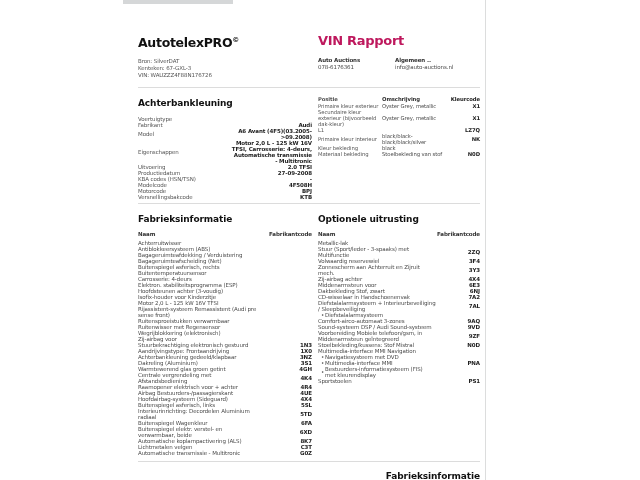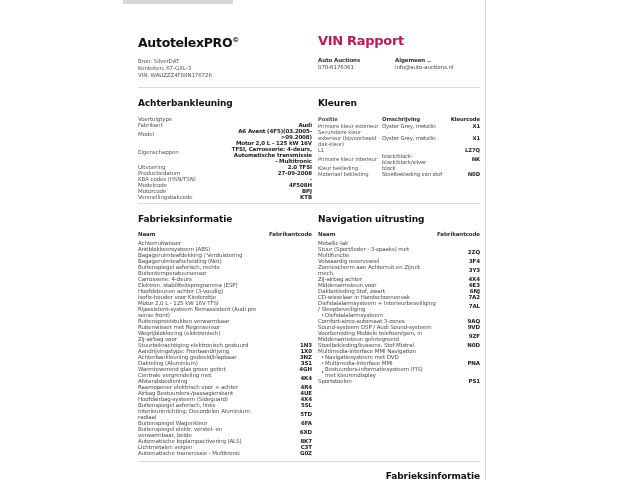--- a/index.html
+++ b/index.html
@@ -131,21 +131,20 @@
               <span class="vlabel">Motorcode</span>
               <span class="vvalue">BPJ</span>
             </div>
             <div class="vrow">
               <span class="vlabel">Versnellingsbakcode</span>
               <span class="vvalue">KTB</span>
             </div>
           </div>
       </section>
       <section class="col-r colors">
-        <h2>Kleuren</h2>
         <div class="chead">
           <span class="cpos">Positie</span>
           <span class="cdesc">Omschrijving</span>
           <span class="ccode">Kleurcode</span>
         </div>
         <div class="crows">
             <div class="crow">
               <span class="cpos">Primaire kleur exterieur</span>
               <span class="cdesc">Oyster Grey, metallic</span>
               <span class="ccode">X1</span>
@@ -320,21 +319,21 @@
               <span class="iname">Lichtmetalen velgen</span>
               <span class="icode">C3T</span>
             </div>
             <div class="irow">
               <span class="iname">Automatische transmissie - Multitronic</span>
               <span class="icode">G0Z</span>
             </div>
           </div>
       </section>
       <section class="col-r">
-        <h2>Navigation uitrusting</h2>
+        <h2>Optionele uitrusting</h2>
         <div class="lhead">
           <span class="hn">Naam</span>
           <span>Fabrikantcode</span>
         </div>
         <div class="items">
             <div class="irow">
               <span class="iname">Metallic-lak</span>
               <span class="icode"></span>
             </div>
             <div class="irow">

